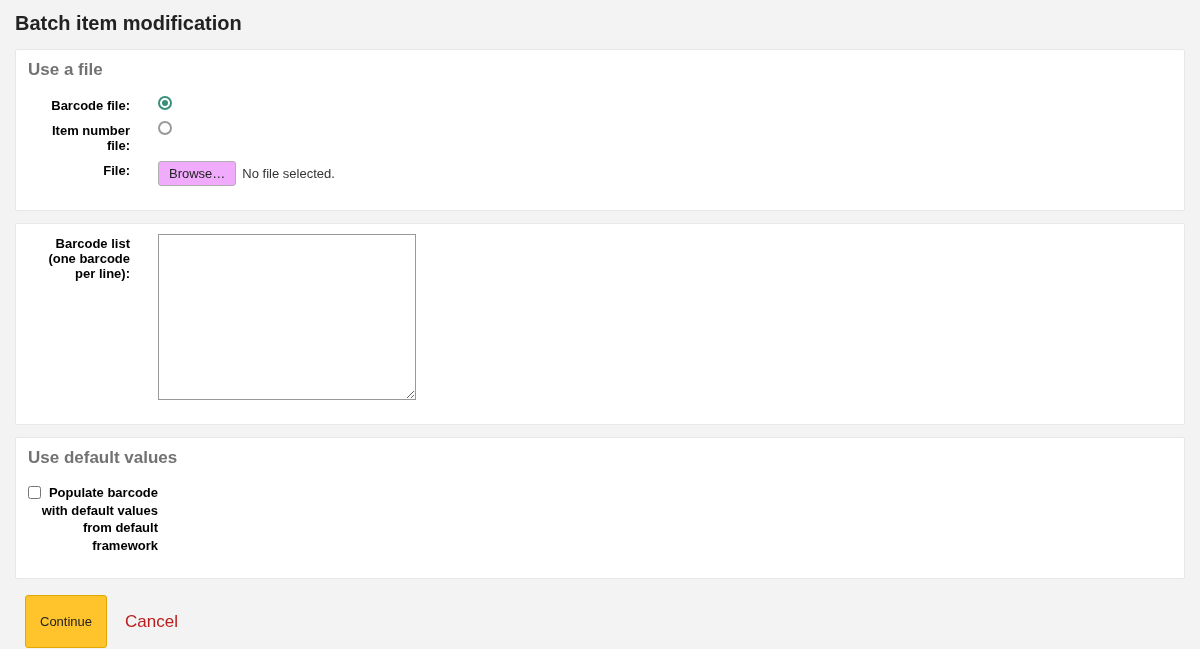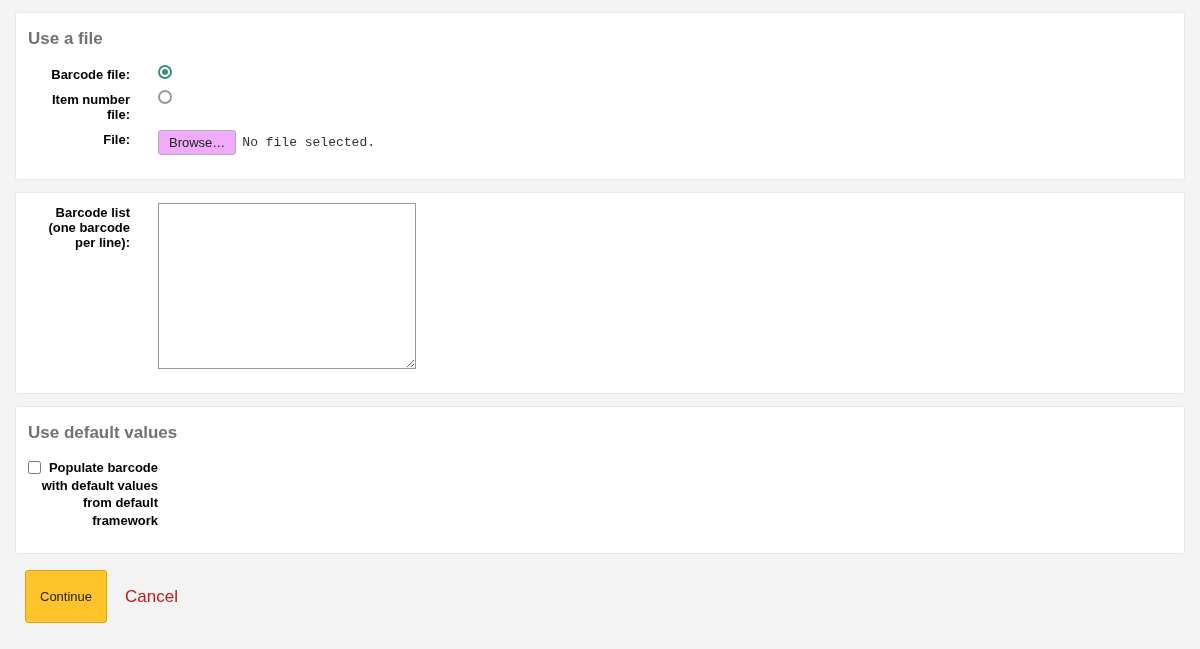--- a/index.html
+++ b/index.html
@@ -26,21 +26,21 @@
     background: #fff;
     border: 1px solid #e8e8e8;
     border-radius: 2px;
     padding: 10px 12px 16px 12px;
     margin-bottom: 12px;
   }
   .panel h2 {
     font-size: 17px;
     font-weight: bold;
     color: #727272;
-    margin: 6px 0 16px 0;
+    margin: 0 0 16px 0;
   }
   .form-row {
     display: flex;
     align-items: flex-start;
     margin-bottom: 8px;
   }
   .form-label {
     width: 130px;
     flex: 0 0 130px;
     text-align: right;
@@ -96,21 +96,20 @@
     border: 1px solid #b0b0b0;
     border-radius: 3px;
     padding: 4px 10px;
     font-size: 13px;
     color: #222;
     cursor: pointer;
   }
   .file-status {
     color: #333;
     font-size: 13px;
-    font-family: Liberation Mono, monospace;
   }
   textarea.barcode-list {
     width: 258px;
     height: 166px;
     border: 1px solid #999;
     resize: both;
     font-family: Arial, Helvetica, sans-serif;
     font-size: 13px;
     padding: 2px 4px;
   }
@@ -148,20 +147,21 @@
     color: #b91c1c;
     text-decoration: none;
     font-size: 17px;
     cursor: pointer;
   }
 </style>
 </head>
 <body>
 
 <div class="page">
+  <h1 class="page-title">Batch item modification</h1>
 
   <div class="panel">
     <h2>Use a file</h2>
 
     <div class="form-row">
       <div class="form-label">Barcode file:</div>
       <div class="form-control-area">
         <span class="radio-wrap">
           <input type="radio" name="filetype" checked="" style="">
           <span class="radio-visual"></span>

